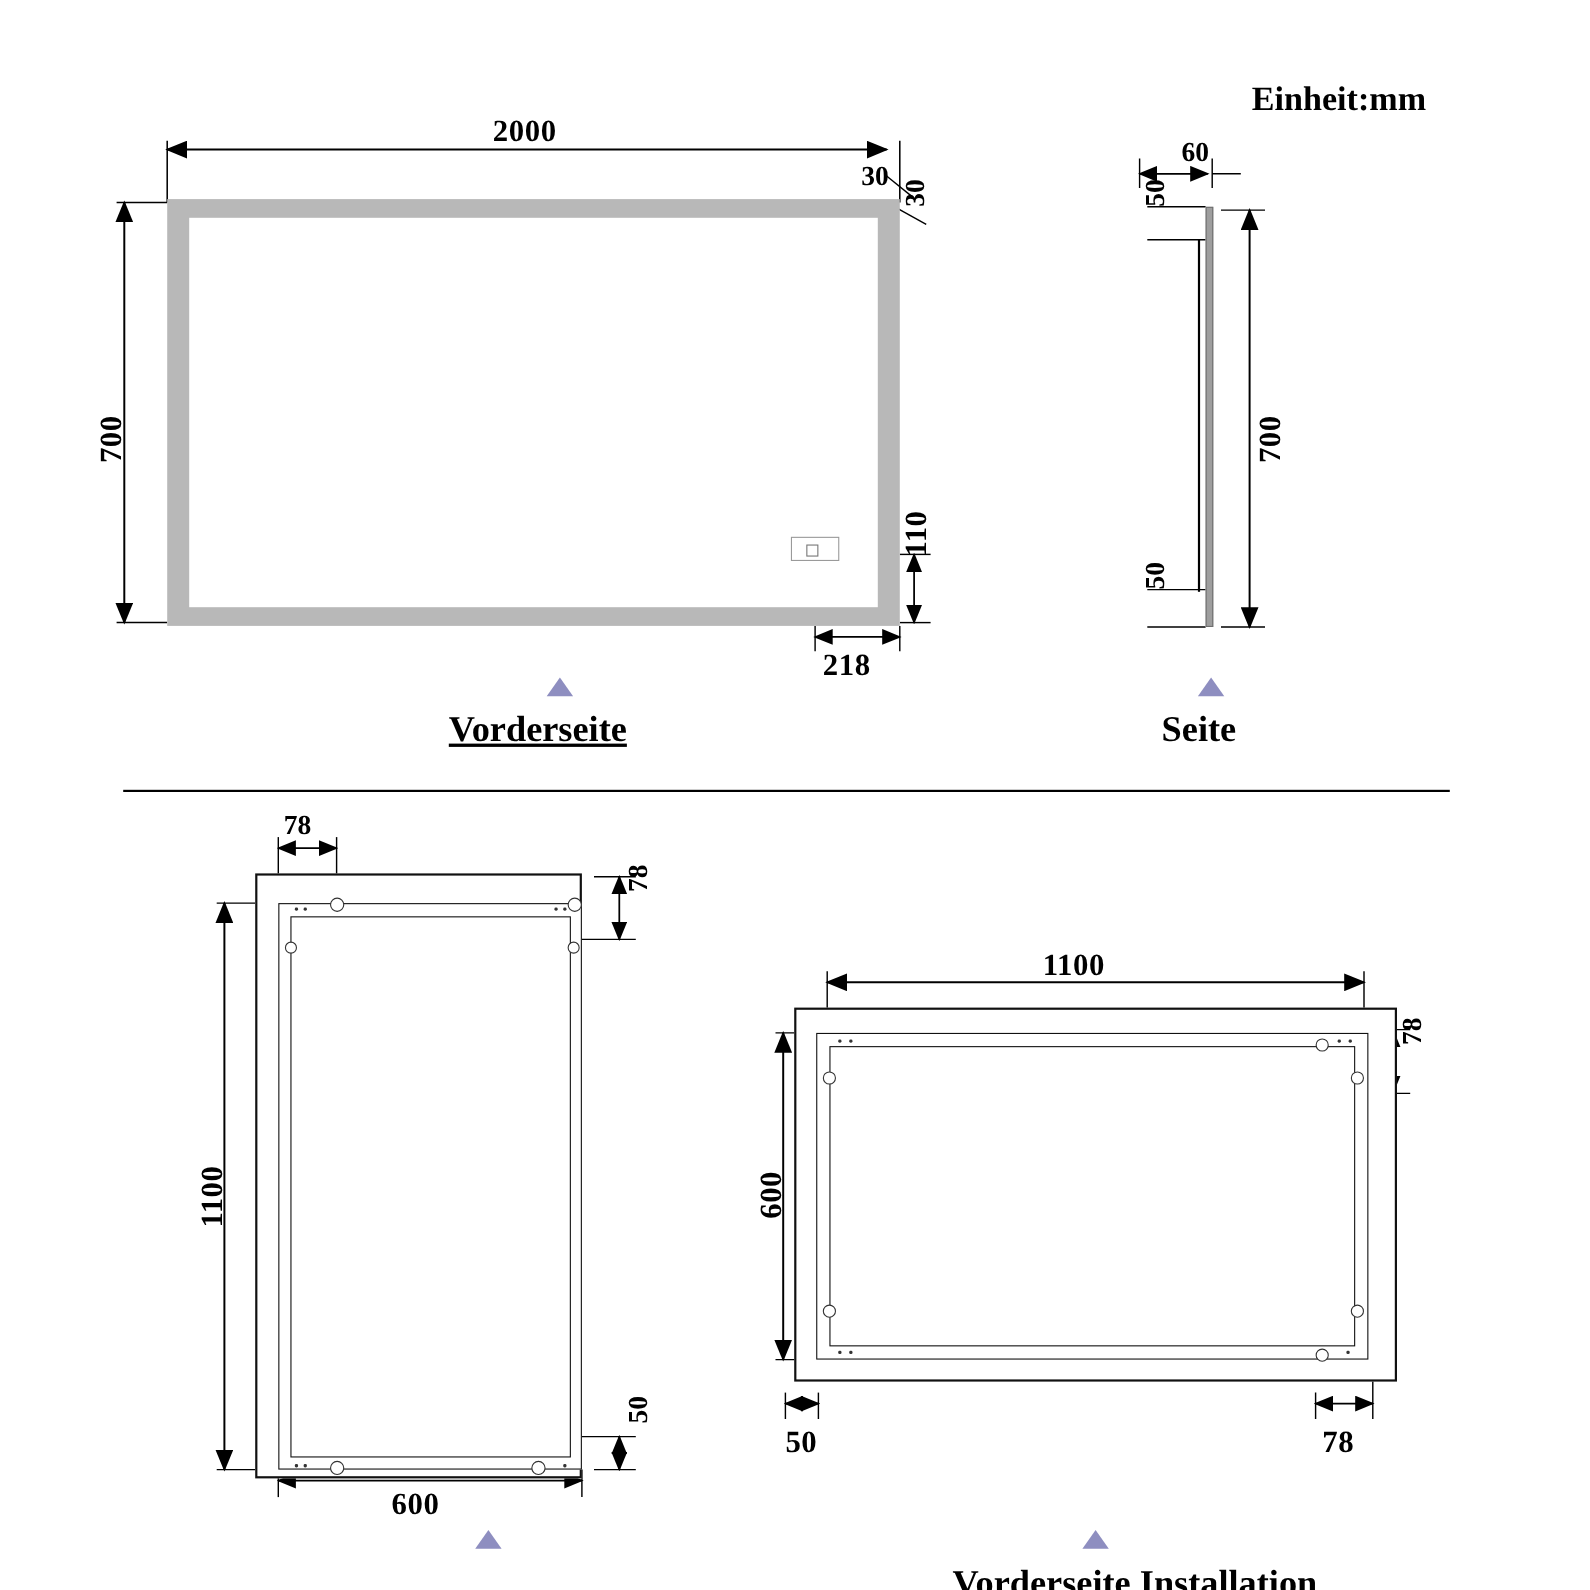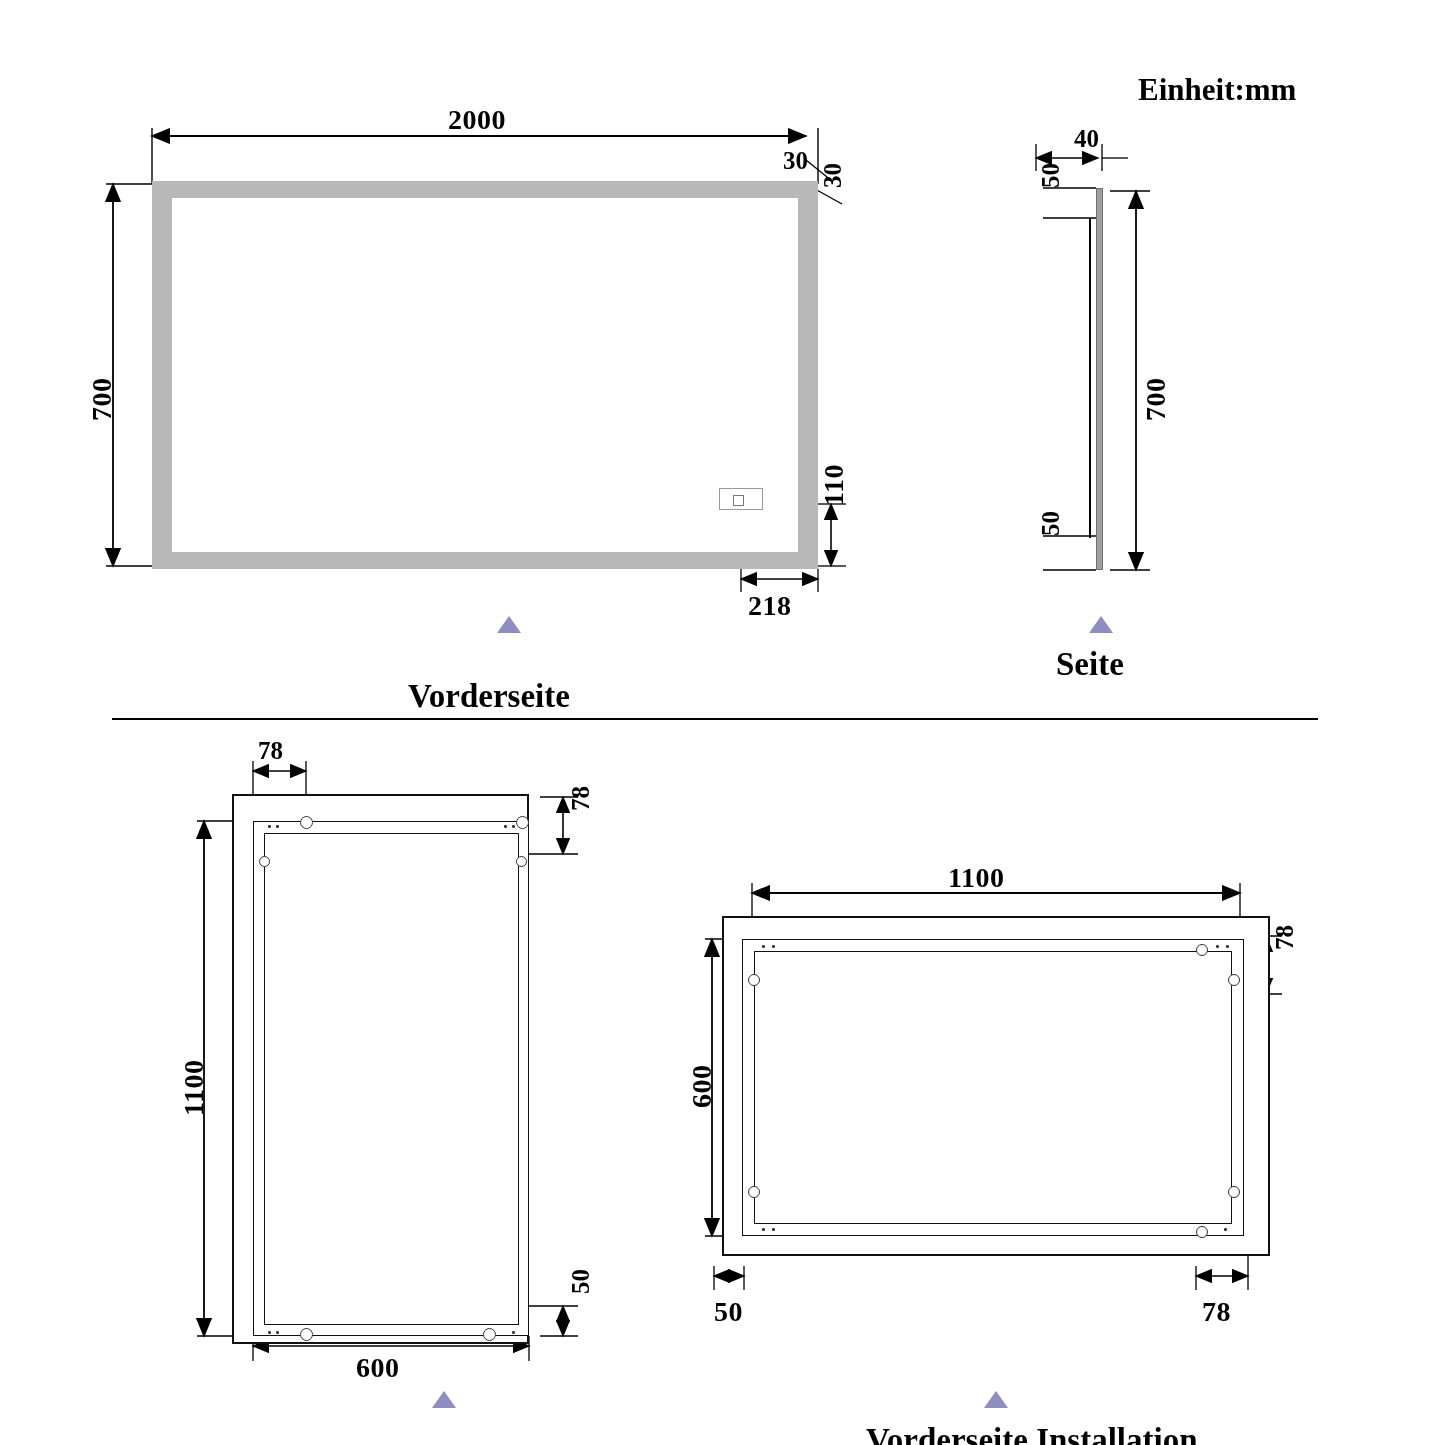--- a/index.html
+++ b/index.html
@@ -222,26 +222,26 @@
   <div class="touch-dot" style="left:733px; top:459px; width:9px; height:9px;"></div>
 
   <div class="lbl dim" style="left:448px; top:70px;">2000</div>
   <div class="lbl dim vert" style="left:88px; top:385px;">700</div>
   <div class="lbl dim-sm" style="left:783px; top:112px;">30</div>
   <div class="lbl dim-sm vert" style="left:820px; top:152px;">30</div>
   <div class="lbl dim vert" style="left:820px; top:470px;">110</div>
   <div class="lbl dim" style="left:748px; top:556px;">218</div>
 
   <div class="tri" style="left:497px; top:580px;"></div>
-  <div class="lbl caption" style="left:408px; top:644px;">Vorderseite</div>
+  <div class="lbl caption" style="left:408px; top:612px;text-decoration:underline;">Vorderseite</div>
 
   <div class="side-bar" style="left:1096px; top:152px; width:7px; height:382px;"></div>
   <div class="line vline" style="left:1089px; top:182px; width:2px; height:320px;"></div>
 
-  <div class="lbl dim-sm" style="left:1074px; top:90px;">40</div>
+  <div class="lbl dim-sm" style="left:1074px; top:90px;">60</div>
   <div class="lbl dim-sm vert" style="left:1038px; top:152px;">50</div>
   <div class="lbl dim-sm vert" style="left:1038px; top:500px;">50</div>
   <div class="lbl dim vert" style="left:1142px; top:385px;">700</div>
 
   <div class="tri" style="left:1089px; top:580px;"></div>
   <div class="lbl caption" style="left:1056px; top:612px;font-family:Liberation Serif, serif;">Seite</div>
 
   <div class="divider" style="left:112px; top:682px; width:1222px;"></div>
 
   <div class="bracket-outer" style="left:232px; top:758px; width:297px; height:550px;"></div>

